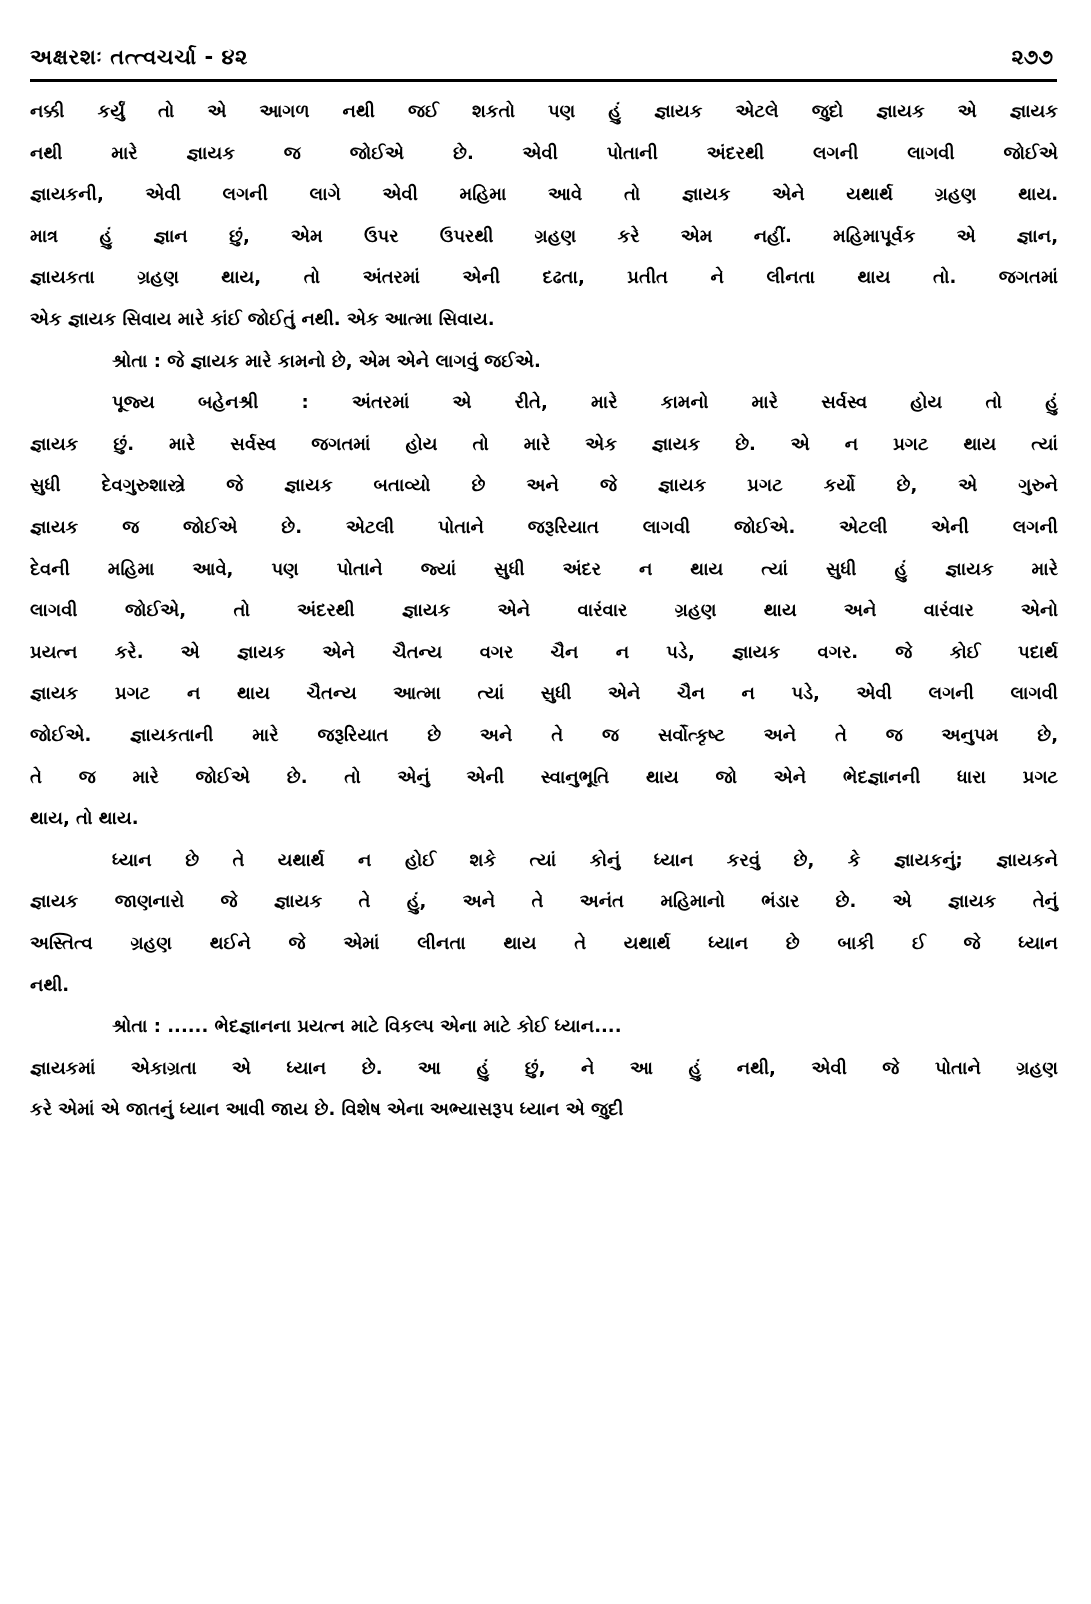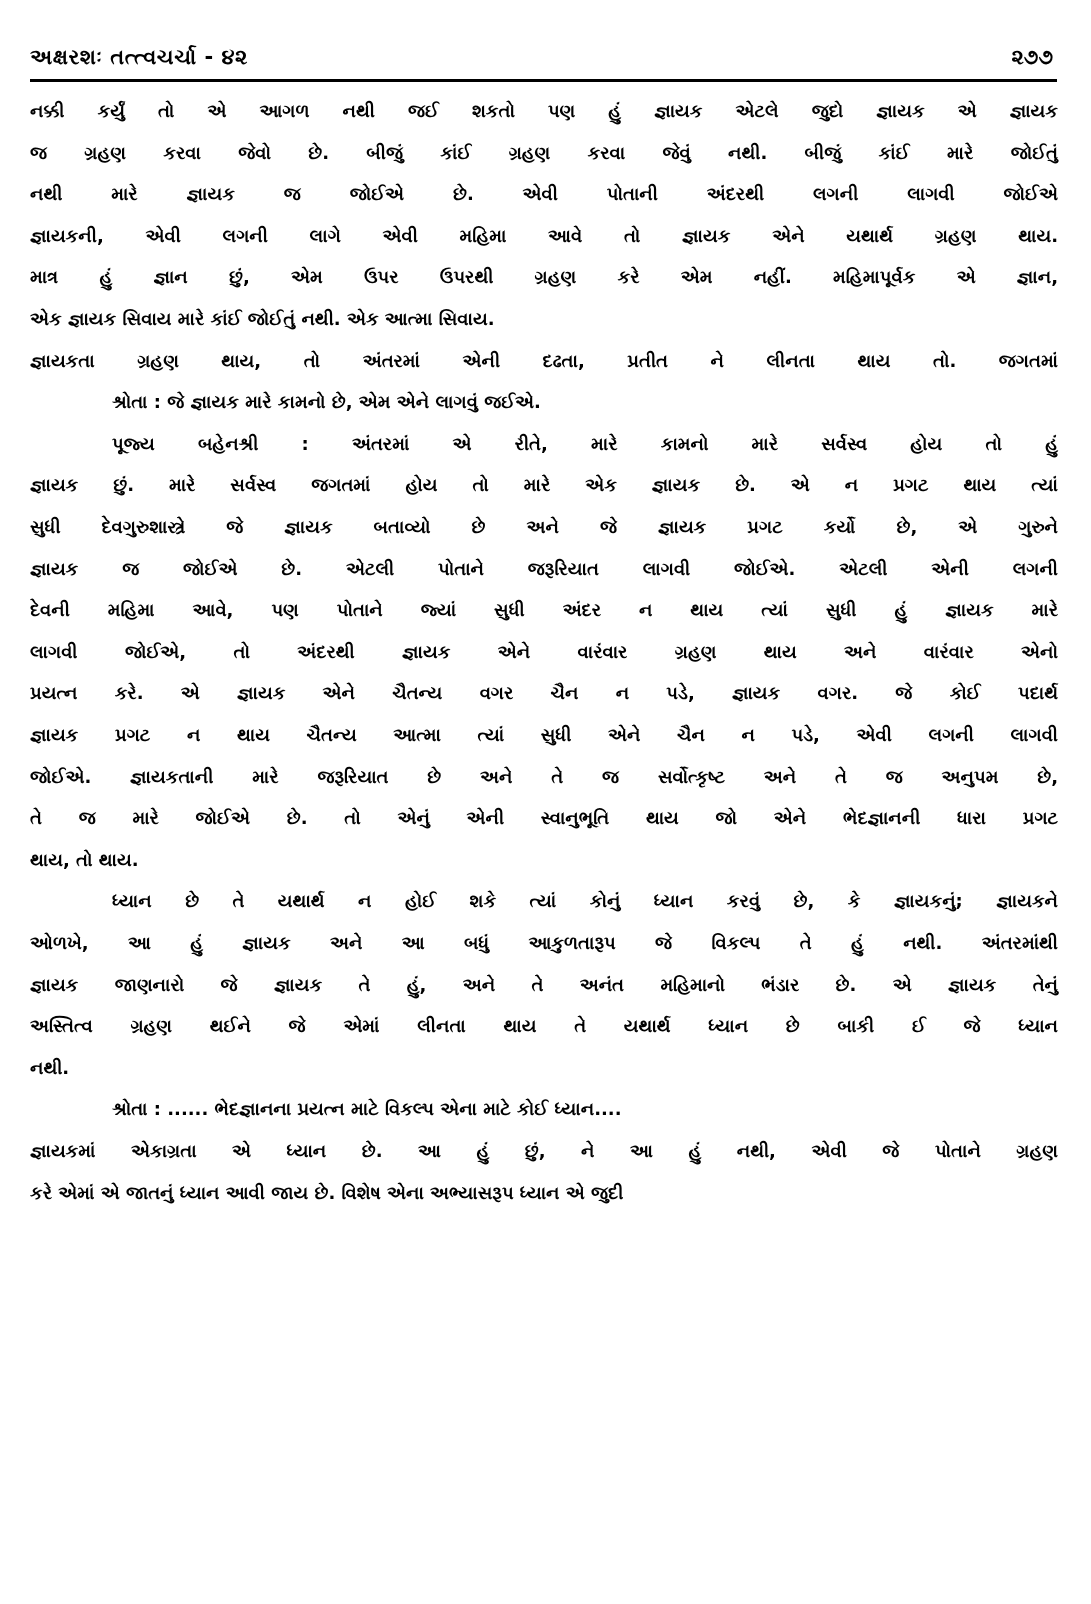--- a/index.html
+++ b/index.html
@@ -53,46 +53,44 @@
 
 <div class="page">
   <div class="header">
     <span class="title">અક્ષરશઃ તત્ત્વચર્ચા - ૪૨</span>
     <span class="pageno">૨૭૭</span>
   </div>
   <hr class="divider">
   <div class="doc-body">
       <div class="para">
         <div class="line">નક્કી કર્યું તો એ આગળ નથી જઈ શકતો પણ હું જ્ઞાયક એટલે જુદો જ્ઞાયક એ જ્ઞાયક</div>
-        <div class="line">જ ગ્રહણ કરવા જેવો છે. બીજું કાંઈ ગ્રહણ કરવા જેવું નથી. બીજું કાંઈ મારે જોઈતું</div>
         <div class="line">નથી મારે જ્ઞાયક જ જોઈએ છે. એવી પોતાની અંદરથી લગની લાગવી જોઈએ</div>
         <div class="line">જ્ઞાયકની, એવી લગની લાગે એવી મહિમા આવે તો જ્ઞાયક એને યથાર્થ ગ્રહણ થાય.</div>
         <div class="line">માત્ર હું જ્ઞાન છું, એમ ઉપર ઉપરથી ગ્રહણ કરે એમ નહીં. મહિમાપૂર્વક એ જ્ઞાન,</div>
+        <div class="line">જ્ઞાયકતા ગ્રહણ થાય, તો અંતરમાં એની દઢતા, પ્રતીત ને લીનતા થાય તો. જગતમાં</div>
         <div class="line last">એક જ્ઞાયક સિવાય મારે કાંઈ જોઈતું નથી. એક આત્મા સિવાય.</div>
-        <div class="line">જ્ઞાયકતા ગ્રહણ થાય, તો અંતરમાં એની દઢતા, પ્રતીત ને લીનતા થાય તો. જગતમાં</div>
       </div>
       <div class="para">
         <div class="line last indent"><span class="speaker">શ્રોતા :</span> <span>જે જ્ઞાયક મારે કામનો છે, એમ એને લાગવું જઈએ.</span></div>
       </div>
       <div class="para">
         <div class="line indent"><span class="speaker">પૂજ્ય બહેનશ્રી :</span> <span>અંતરમાં એ રીતે, મારે કામનો મારે સર્વસ્વ હોય તો હું</span></div>
         <div class="line">જ્ઞાયક છું. મારે સર્વસ્વ જગતમાં હોય તો મારે એક જ્ઞાયક છે. એ ન પ્રગટ થાય ત્યાં</div>
         <div class="line">સુધી દેવગુરુશાસ્ત્રે જે જ્ઞાયક બતાવ્યો છે અને જે જ્ઞાયક પ્રગટ કર્યો છે, એ ગુરુને</div>
         <div class="line">જ્ઞાયક જ જોઈએ છે. એટલી પોતાને જરૂરિયાત લાગવી જોઈએ. એટલી એની લગની</div>
         <div class="line">દેવની મહિમા આવે, પણ પોતાને જ્યાં સુધી અંદર ન થાય ત્યાં સુધી હું જ્ઞાયક મારે</div>
         <div class="line">લાગવી જોઈએ, તો અંદરથી જ્ઞાયક એને વારંવાર ગ્રહણ થાય અને વારંવાર એનો</div>
         <div class="line">પ્રયત્ન કરે. એ જ્ઞાયક એને ચૈતન્ય વગર ચૈન ન પડે, જ્ઞાયક વગર. જે કોઈ પદાર્થ</div>
         <div class="line">જ્ઞાયક પ્રગટ ન થાય ચૈતન્ય આત્મા ત્યાં સુધી એને ચૈન ન પડે, એવી લગની લાગવી</div>
         <div class="line">જોઈએ. જ્ઞાયકતાની મારે જરૂરિયાત છે અને તે જ સર્વોત્કૃષ્ટ અને તે જ અનુપમ છે,</div>
         <div class="line">તે જ મારે જોઈએ છે. તો એનું એની સ્વાનુભૂતિ થાય જો એને ભેદજ્ઞાનની ધારા પ્રગટ</div>
         <div class="line last">થાય, તો થાય.</div>
       </div>
       <div class="para">
         <div class="line indent">ધ્યાન છે તે યથાર્થ ન હોઈ શકે ત્યાં કોનું ધ્યાન કરવું છે, કે જ્ઞાયકનું; જ્ઞાયકને</div>
-        <div class="line">ઓળખે, આ હું જ્ઞાયક અને આ બધું આકુળતારૂપ જે વિકલ્પ તે હું નથી. અંતરમાંથી</div>
         <div class="line">જ્ઞાયક જાણનારો જે જ્ઞાયક તે હું, અને તે અનંત મહિમાનો ભંડાર છે. એ જ્ઞાયક તેનું</div>
         <div class="line">અસ્તિત્વ ગ્રહણ થઈને જે એમાં લીનતા થાય તે યથાર્થ ધ્યાન છે બાકી ઈ જે ધ્યાન</div>
         <div class="line last">નથી.</div>
       </div>
       <div class="para">
         <div class="line last indent"><span class="speaker">શ્રોતા :</span> <span>...... ભેદજ્ઞાનના પ્રયત્ન માટે વિકલ્પ એના માટે કોઈ ધ્યાન....</span></div>
       </div>
       <div class="para">
         <div class="line">જ્ઞાયકમાં એકાગ્રતા એ ધ્યાન છે. આ હું છું, ને આ હું નથી, એવી જે પોતાને ગ્રહણ</div>
         <div class="line last">કરે એમાં એ જાતનું ધ્યાન આવી જાય છે. વિશેષ એના અભ્યાસરૂપ ધ્યાન એ જુદી</div>

